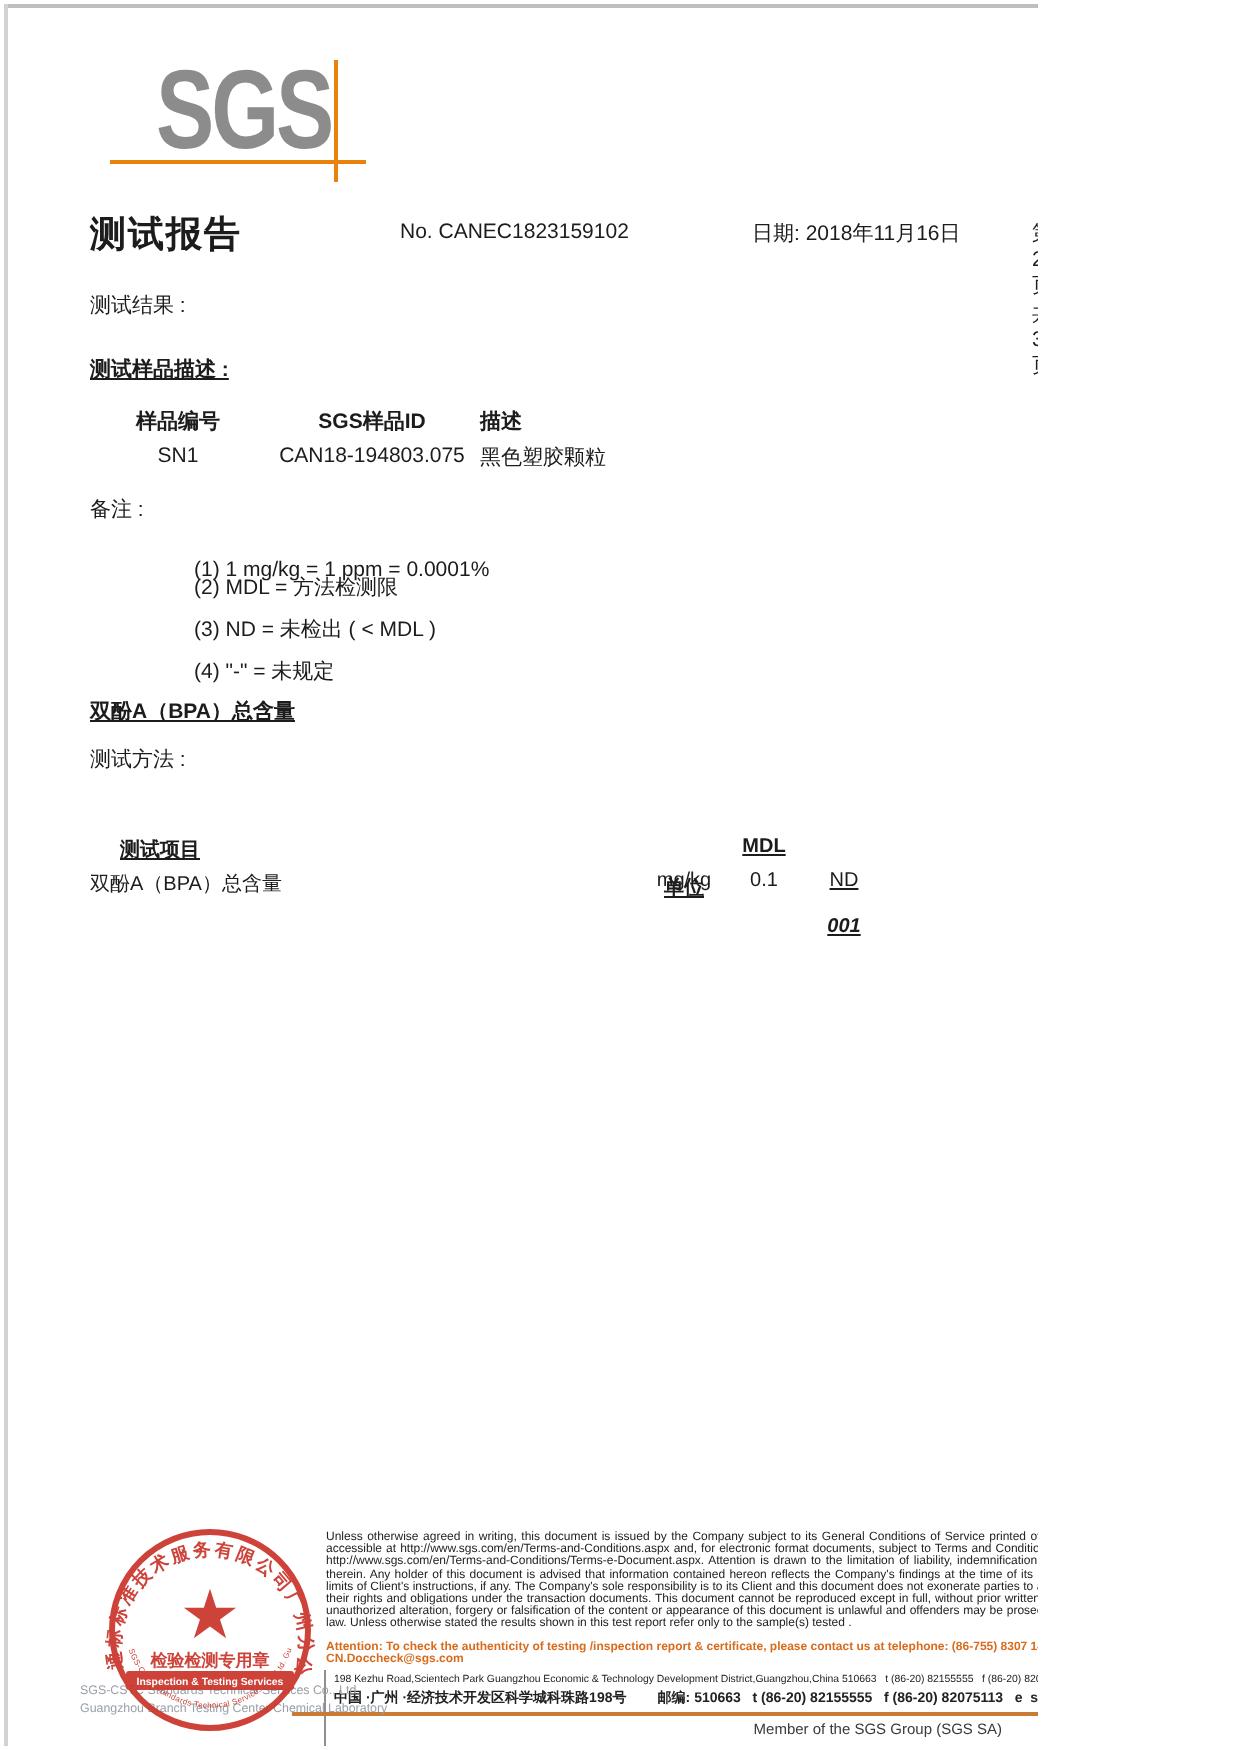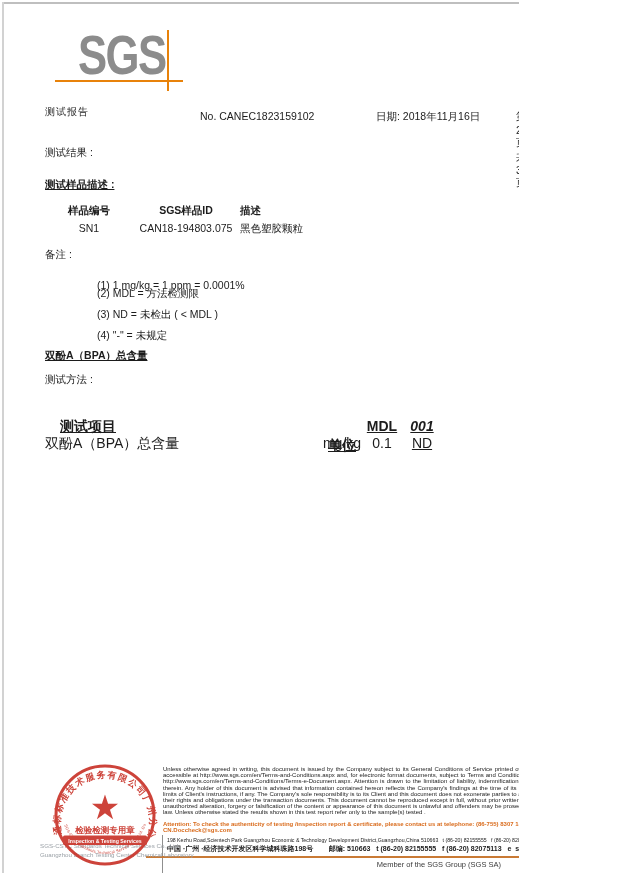--- a/index.html
+++ b/index.html
@@ -13,21 +13,21 @@
   .edge-left { left:2px; top:2px; width:2px; height:871px; background:#d2d2d2; }
   .edge-right { left:604px; top:2px; width:2px; height:871px; background:#c4c4c4; }
 
   
   .sgs-logo { position:absolute; left:78px; top:22px; font-size:56px; font-weight:bold;
               color:#8c8c8c; letter-spacing:-2px; transform:scaleX(0.78); transform-origin:left top; }
   .logo-hline { position:absolute; left:55px; top:80px; width:128px; height:2px; background:#e8820a; }
   .logo-vline { position:absolute; left:167px; top:30px; width:2px; height:61px; background:#e8820a; }
 
   
-  .doc-title { position:absolute; left:45px; top:105px; font-size:10px; font-weight:normal; letter-spacing:1px; }
+  .doc-title { position:absolute; left:45px; top:105px; font-size:18px; font-weight:bold; letter-spacing:1px; }
   .hdr { position:absolute; top:110px; font-size:10.5px; }
   .hdr-no { left:200px; }
   .hdr-date { left:376px; }
   .hdr-pages { left:516px; }
 
   .lbl { position:absolute; left:45px; font-size:10.5px; }
   .section-u { font-weight:bold; text-decoration:underline; }
 
   
   .st-cell { position:absolute; font-size:10.5px; }
@@ -35,28 +35,28 @@
   .c1 { left:45px; width:88px; text-align:center; }
   .c2 { left:134px; width:104px; text-align:center; }
   .c3 { left:240px; }
 
   .remark-item { position:absolute; left:97px; font-size:10.5px; }
 
   .bpa-title { position:absolute; left:45px; top:349px; font-size:10.5px; font-weight:bold; text-decoration:underline; }
   .method-text { position:absolute; left:125px; top:372px; width:456px; font-size:10.5px; line-height:21px; text-align:justify; }
 
   
-  .rt-cell { position:absolute; font-size:14px; }
+  .rt-cell { position:absolute; font-size:10px; }
   .rt-h { font-weight:bold; text-decoration:underline; }
   .rt-item-h { left:60px; }
   .rt-item { left:45px; }
   .cu { left:322px; width:40px; text-align:center; }
   .cm { left:362px; width:40px; text-align:center; }
   .cs { left:400px; width:44px; text-align:center; }
-  .ital { font-style:italic; }
+  .ital { font-style:italic;margin-top:40px; }
 
   
   .legal { position:absolute; left:163px; top:766px; width:440px; font-size:6px; line-height:6.2px;
            color:#222; text-align:justify; }
   .attention { position:absolute; left:163px; top:821px; width:440px; font-size:6px; line-height:6.4px;
                font-weight:bold; color:#d96b1c; }
   .addr { position:absolute; left:167px; font-size:5.2px; color:#222; white-space:pre; }
   .addr-en { top:837px; }
   .addr-cn { top:844px; font-size:7px; font-weight:bold; }
   .addr-vline { position:absolute; left:162px; top:835px; width:1px; height:38px; background:#8f8f8f; }

